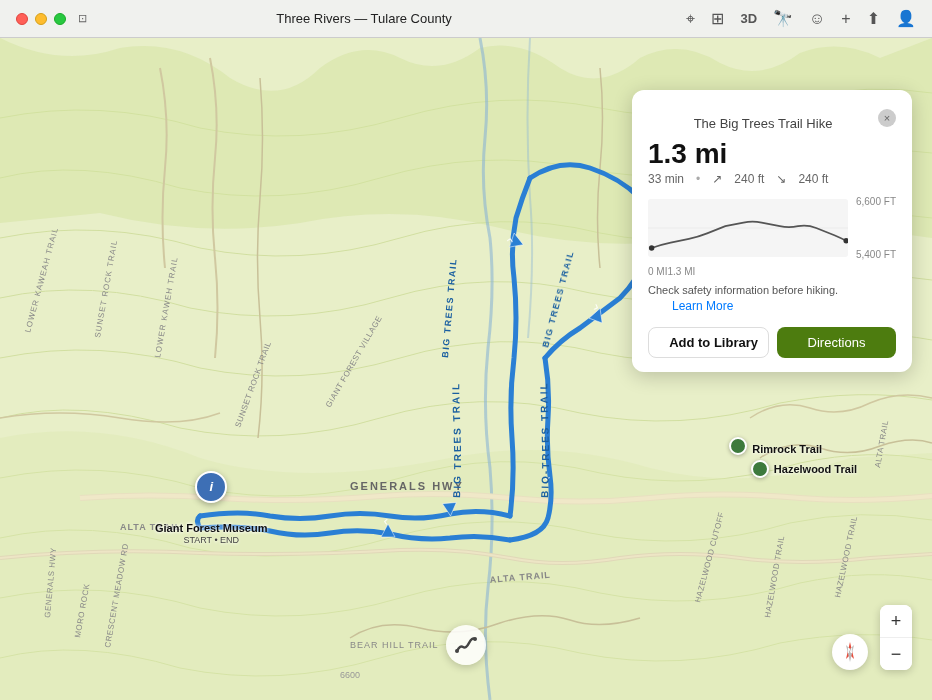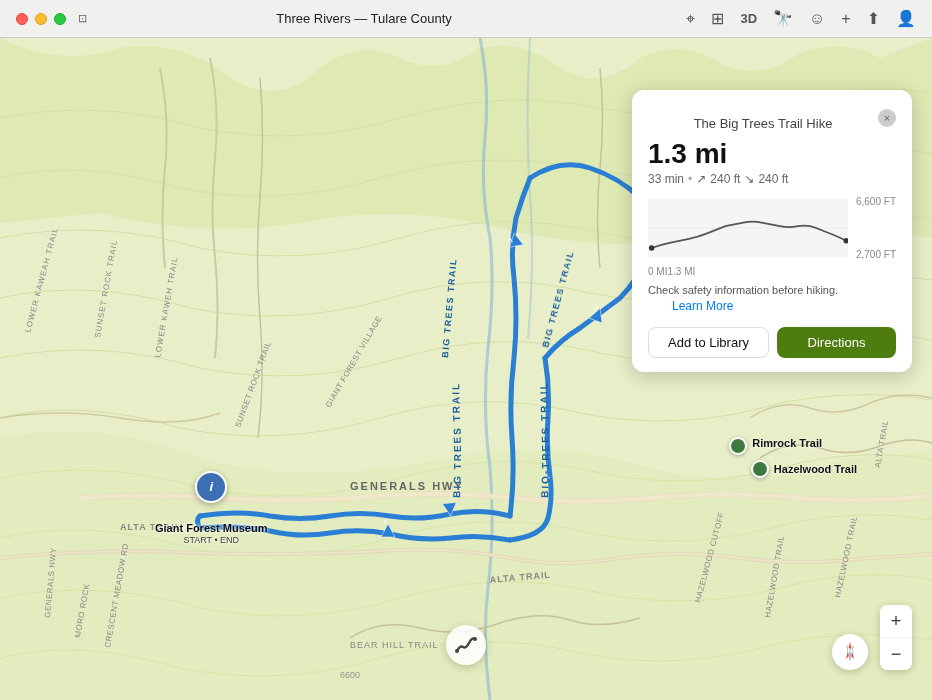--- a/index.html
+++ b/index.html
@@ -118,21 +118,21 @@
       font-weight: 700;
       color: #111;
       line-height: 1.1;
     }
     .card-meta {
       font-size: 12px;
       color: #666;
       margin-top: 2px;
       display: flex;
       align-items: center;
-      gap: 4px;
+      gap: 12px;
     }
     .card-meta .dot { color: #aaa; }
 
     
     .elevation-container {
       margin: 10px 0 6px 0;
       position: relative;
       height: 64px;
     }
     .elevation-labels {
@@ -182,24 +182,24 @@
       gap: 8px;
       margin-top: 12px;
     }
     .btn-library {
       flex: 1;
       padding: 7px 10px;
       border: 1px solid #ddd;
       border-radius: 8px;
       background: white;
       font-size: 13px;
-      font-weight: 400;
+      font-weight: 700;
       color: #111;
       cursor: pointer;
-      text-align: center;
+      text-align: right;
     }
     .btn-directions {
       flex: 1;
       padding: 7px 10px;
       border: none;
       border-radius: 8px;
       background: #4d7c0f;
       font-size: 13px;
       font-weight: 500;
       color: white;
@@ -460,21 +460,21 @@
   </svg>
 
   <div class="museum-marker" style="bottom:155px; left:155px;">
     <div class="museum-icon">
       <span style="font-style:italic; font-size:13px;">i</span>
     </div>
     <div class="museum-label">Giant Forest Museum</div>
     <div class="museum-sub">START • END</div>
   </div>
 
-  <div style="position:absolute; bottom:245px; right:110px; z-index:150; display:flex; align-items:flex-start; gap:5px;">
+  <div style="position:absolute; bottom:245px; right:110px; z-index:150; display:flex; align-items:flex-end; gap:5px;">
     <div style="width:18px;height:18px;background:#3d7a3d;border-radius:50%;border:2px solid white;box-shadow:0 1px 4px rgba(0,0,0,0.3);"></div>
     <span style="font-size:11px;font-weight:600;color:#111;text-shadow:0 1px 3px rgba(255,255,255,0.9);">Rimrock Trail</span>
   </div>
 
   <div style="position:absolute; bottom:222px; right:75px; z-index:150; display:flex; align-items:center; gap:5px;">
     <div style="width:18px;height:18px;background:#3d7a3d;border-radius:50%;border:2px solid white;box-shadow:0 1px 4px rgba(0,0,0,0.3);"></div>
     <span style="font-size:11px;font-weight:600;color:#111;text-shadow:0 1px 3px rgba(255,255,255,0.9);">Hazelwood Trail</span>
   </div>
 
   <div class="info-card">
@@ -505,21 +505,21 @@
 
           <path d="M4,54 Q15,50 25,48 Q35,46 45,44 Q55,42 65,38 Q75,34 85,30 Q95,28 105,26 Q115,24 125,26 Q135,28 145,30 Q155,32 165,30 Q175,28 185,32 Q195,36 205,40 Q212,43 218,46" stroke="#555" stroke-width="2" fill="none" stroke-linecap="round"></path>
 
           <circle cx="4" cy="54" r="3" fill="#333"></circle>
 
           <circle cx="218" cy="46" r="3" fill="#333"></circle>
         </svg>
       </div>
       <div class="elevation-labels">
         <span class="elev-label">6,600 FT</span>
-        <span class="elev-label">2,700 FT</span>
+        <span class="elev-label">5,400 FT</span>
       </div>
     </div>
 
     <div class="distance-labels">
       <span>0 MI</span>
       <span>1.3 MI</span>
     </div>
 
     <div class="safety-text">
       <span>Check safety information before hiking.</span>

